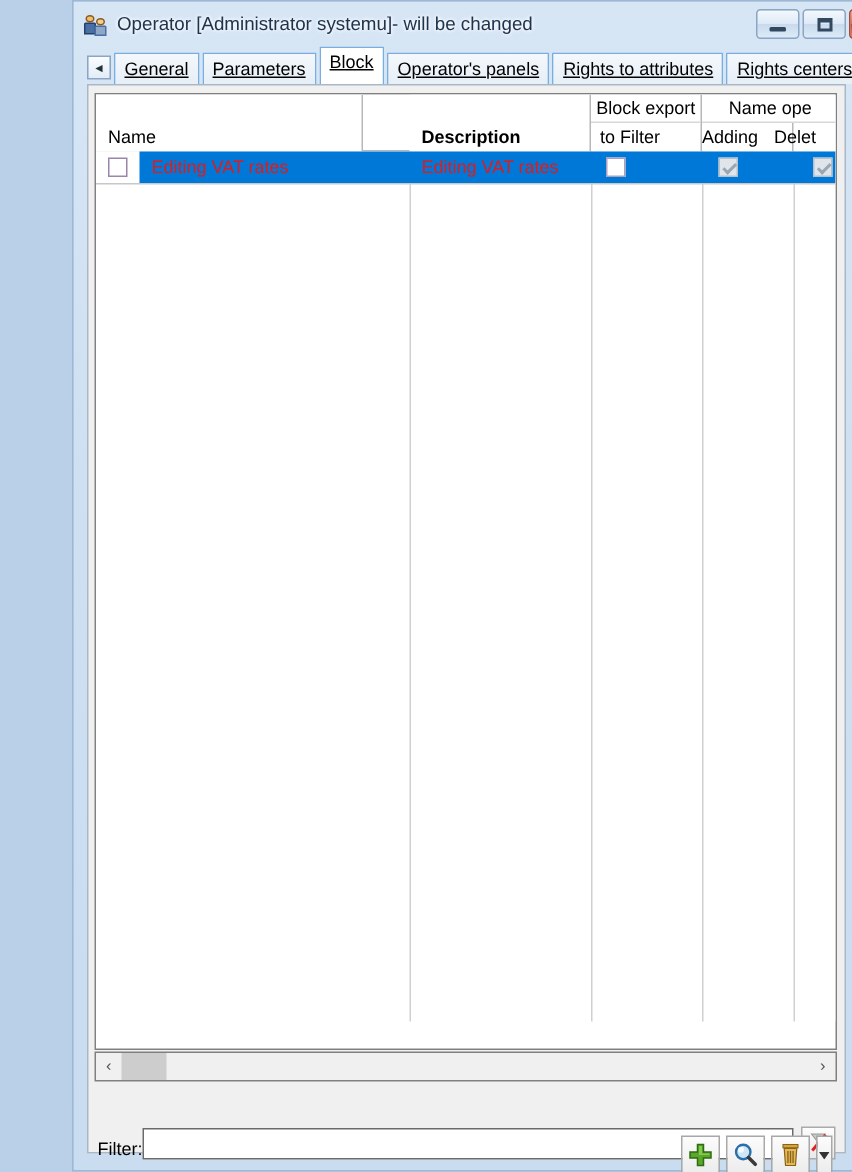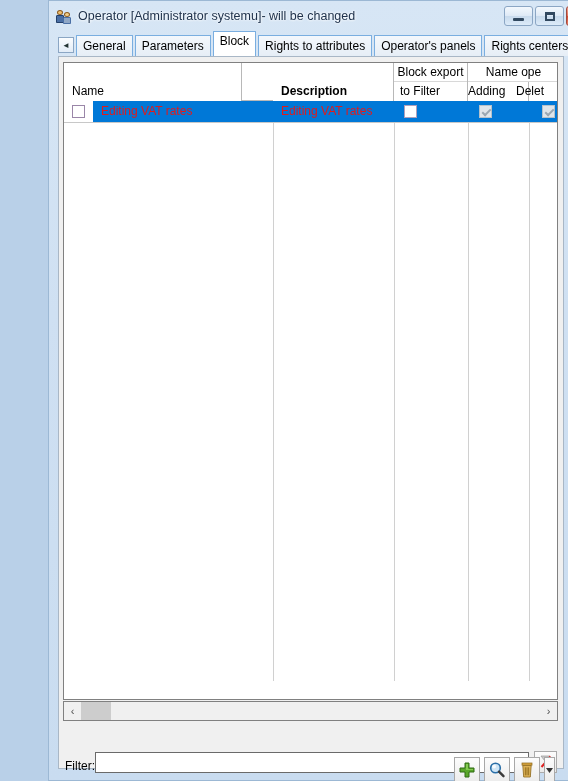--- a/index.html
+++ b/index.html
@@ -130,20 +130,21 @@
     border: 1px solid #7aaee0;
     border-bottom: none;
     background: linear-gradient(to bottom, #f4f8fc 0%, #e6eef6 100%);
     display: flex; align-items: center;
     font-size: 12px;
     white-space: nowrap;
     margin-left: 2px;
     cursor: pointer;
     flex: 0 0 auto;
     border-radius: 1px 1px 0 0;
+    text-decoration: underline;
   }
   .tab.active {
     height: 25px;
     background: #ffffff;
     border-color: #7aaee0;
     font-size: 12px;
     align-items: flex-start;
     padding-top: 2px;
   }
   .tab-spacer { flex: 1 1 auto; }
@@ -406,22 +407,22 @@
     <div class="win-btn close">
       <span class="glyph-close">✕</span>
     </div>
   </div>
 
   <div class="tabstrip">
     <div class="tab-scroll">◄</div>
     <div class="tab">General</div>
     <div class="tab">Parameters</div>
     <div class="tab active">Block</div>
+    <div class="tab">Operator's panels</div>
     <div class="tab">Rights to attributes</div>
-    <div class="tab">Operator's panels</div>
     <div class="tab">Rights centers</div>
     <div class="tab-spacer"></div>
     <div class="tab-scroll">►</div>
   </div>
 
   <div class="panel">
 
     <div class="grid">
 
       <div class="grid-head">

